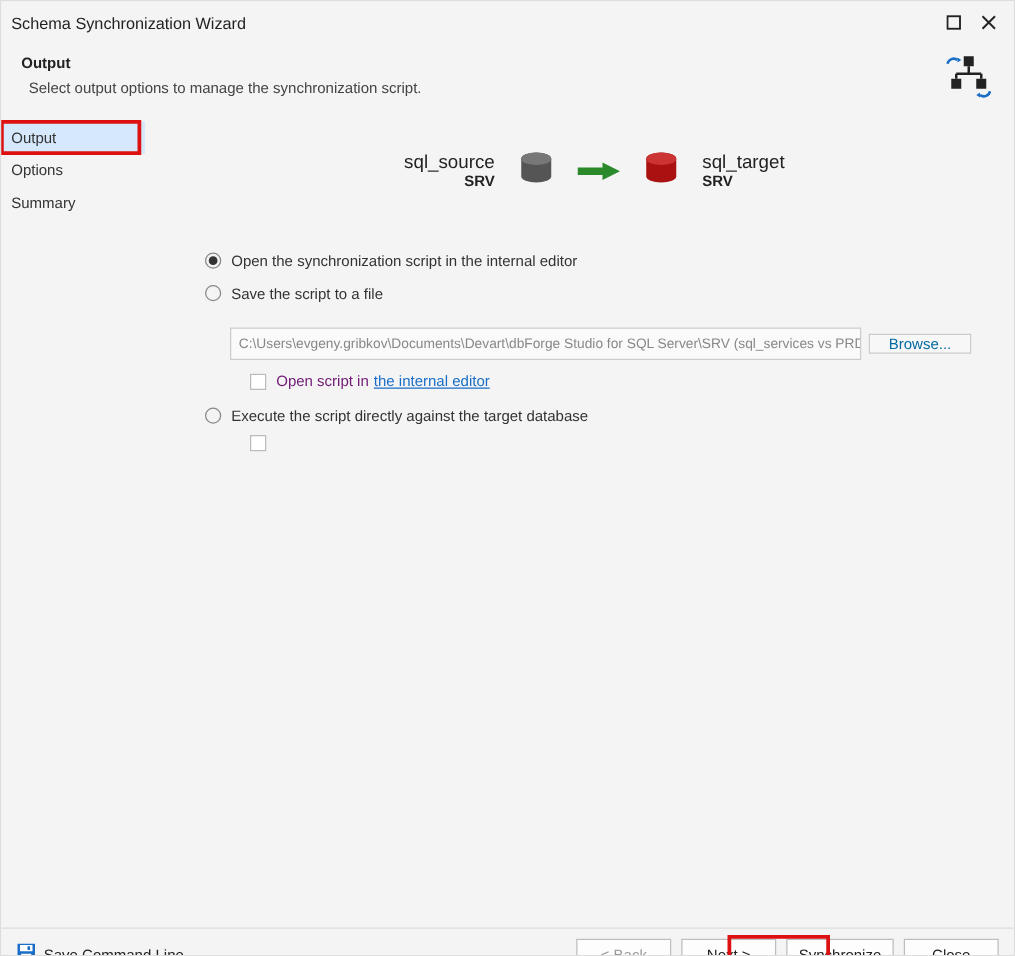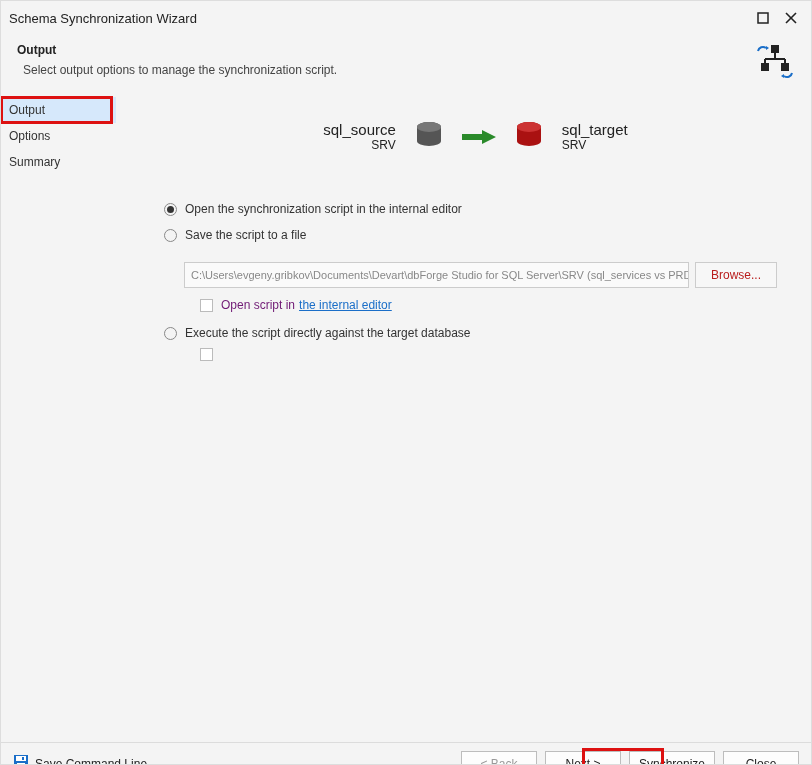--- a/index.html
+++ b/index.html
@@ -68,26 +68,26 @@
   .diagram {
     display: flex;
     align-items: flex-end;
     justify-content: center;
     gap: 18px;
     margin-bottom: 50px;
   }
   .diagram .lbl { text-align: right; }
   .diagram .lbl.right { text-align: left; }
   .diagram .lbl .name { font-size: 15px; color: #222; }
-  .diagram .lbl .srv { font-size: 12px; font-weight: normal; color: #222; }
+  .diagram .lbl .srv { font-size: 12px; font-weight: bold; color: #222; }
   .diagram .arrow { color: #2a8a2a; font-size: 22px; }
   .opts { margin-left: 10px; }
   .opt-row {
     display: flex;
-    align-items: flex-end;
+    align-items: flex-start;
     margin-bottom: 12px;
     gap: 8px;
   }
   .radio {
     width: 13px; height: 13px; border: 1px solid #888; border-radius: 50%;
     display: inline-flex; align-items: center; justify-content: center;
   }
   .radio.checked::after {
     content: ""; width: 7px; height: 7px; background: #333; border-radius: 50%;
   }
@@ -98,22 +98,22 @@
   .disabled-text { color: #701a75; }
   .file-row {
     display: flex; align-items: center; gap: 6px; margin: 4px 0 10px 20px;
   }
   .file-input {
     width: 505px; height: 26px; border: 1px solid #ccc; background: #fafafa;
     padding: 0 6px; font-size: 11px; color: #888; display: flex; align-items: center;
     overflow: hidden; white-space: nowrap;
   }
   .browse-btn {
-    width: 82px; height: 26px; border: 1px solid #ccc; background: #f7f7f7;
-    color: #b91c1c; font-size: 12px; display: flex; align-items: center; justify-content: center;
+    width: 82px; height: 16px; border: 1px solid #ccc; background: #f7f7f7;
+    color: #0369a1; font-size: 12px; display: flex; align-items: center; justify-content: center;
     cursor: pointer;
   }
   .link { color: #1a6ec8; text-decoration: underline; cursor: pointer; }
   .sub-check-row {
     display: flex; align-items: center; gap: 8px; margin: 0 0 14px 36px;
   }
   .footer {
     height: 42px;
     border-top: 1px solid #dcdcdc;
     display: flex;

